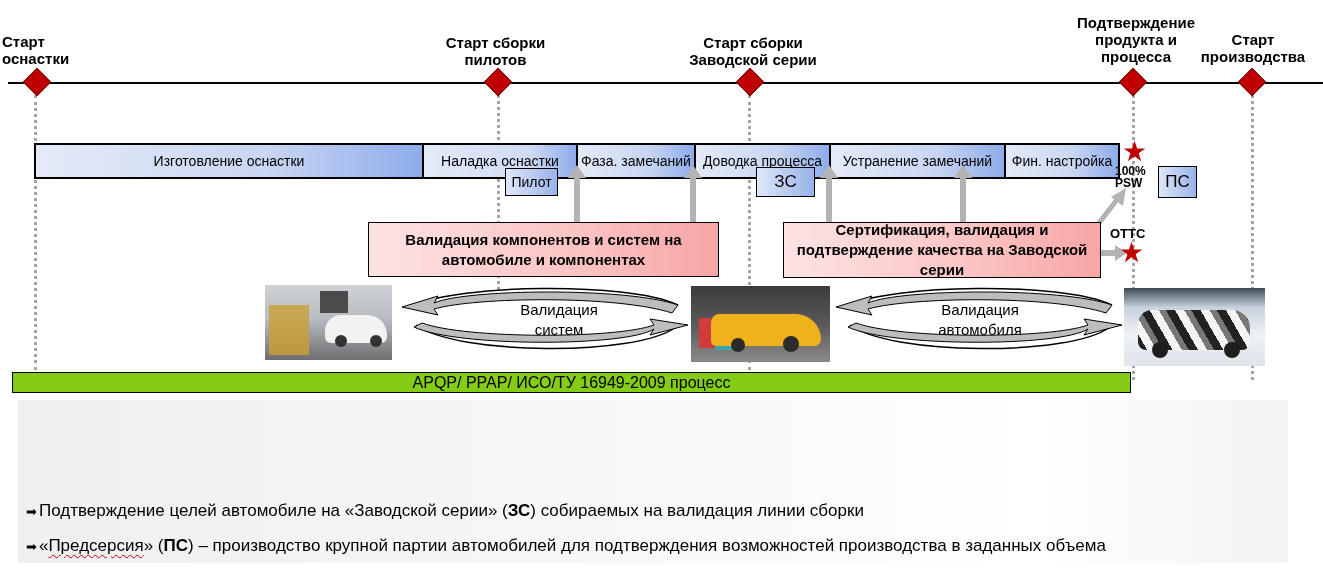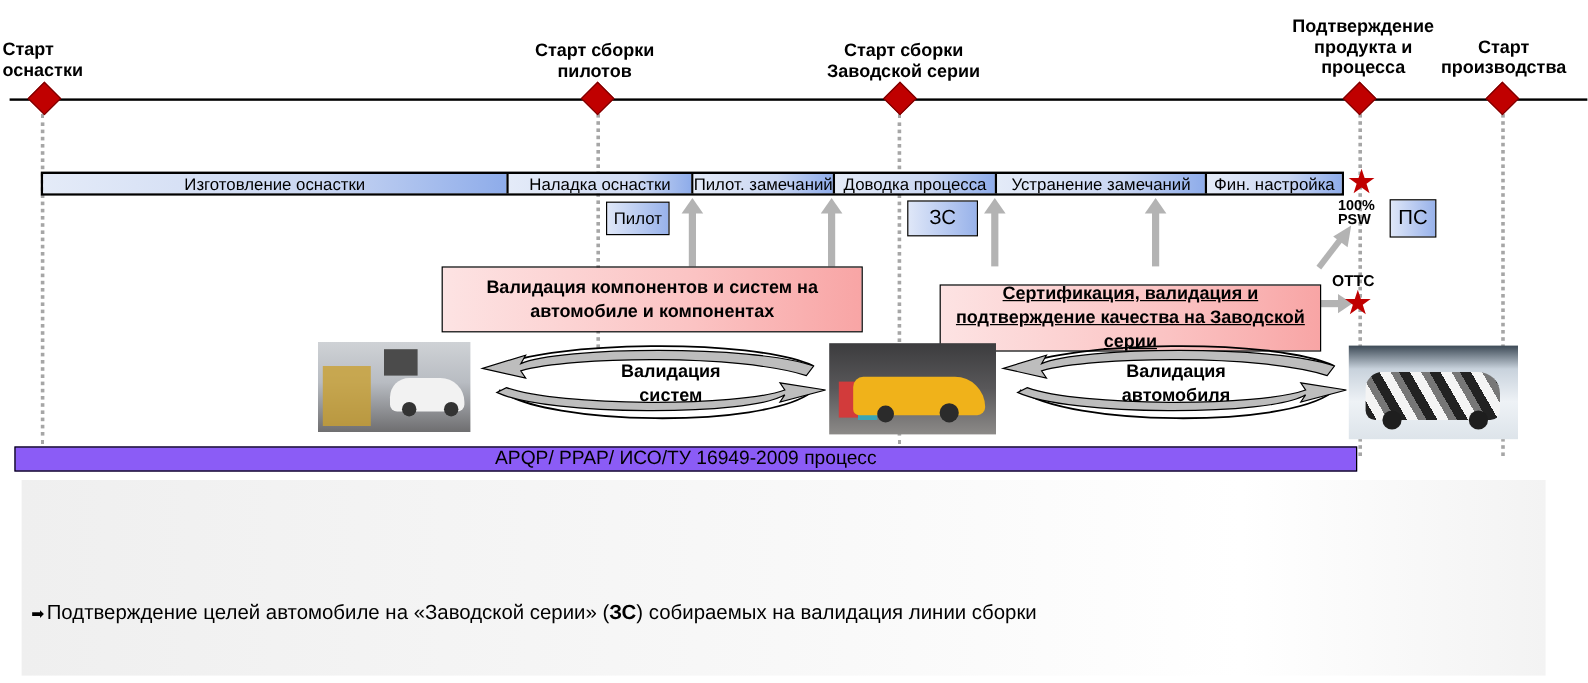--- a/index.html
+++ b/index.html
@@ -3,32 +3,32 @@
 <meta charset="utf-8">
 <style>
   * { box-sizing: border-box; margin: 0; padding: 0; }
   html, body { width: 1323px; height: 569px; background: #ffffff; overflow: hidden; }
   body { position: relative; font-family: "Liberation Sans", sans-serif; color: #000; }
   .abs { position: absolute; }
   .ms-label { position: absolute; font-weight: bold; font-size: 15px; line-height: 17px; text-align: center; white-space: nowrap; }
   .timeline-line { position: absolute; left: 8px; top: 82px; width: 1315px; height: 2px; background: #000; }
   .diamond { position: absolute; width: 20px; height: 20px; background: #c00000; border: 1px solid #7a0000; transform: rotate(45deg); }
   .vline { position: absolute; width: 0; border-left: 3px dotted #a6a6a6; }
-  .phase-bar { position: absolute; top: 143px; height: 20px; border: 2px solid #000; display: flex; justify-content: center; }
+  .phase-bar { position: absolute; top: 143px; height: 36px; border: 2px solid #000; display: flex; justify-content: center; }
   .phase { height: 100%; border-right: 2px solid #000; font-size: 14px; line-height: 16px; display: flex; align-items: center; justify-content: center; white-space: nowrap; overflow: hidden;
            background: linear-gradient(to right, #e4ebf8 0%, #c9d6f2 60%, #8eacea 100%); }
   .phase:last-child { border-right: none; }
   .tag-box { position: absolute; border: 1.5px solid #000; background: linear-gradient(to right, #dfe7f8, #98b2ea); display: flex; align-items: center; justify-content: center; }
   .arrow-up { position: absolute; width: 6px; background: #b3b3b3; }
   .arrow-up::before { content: ""; position: absolute; left: -6px; top: -12px; border-left: 9px solid transparent; border-right: 9px solid transparent; border-bottom: 13px solid #b3b3b3; }
   .valbox { position: absolute; border: 1.5px solid #000; background: linear-gradient(to right, #fde3e3 0%, #fbc3c3 60%, #f8a5a5 100%);
             font-weight: bold; font-size: 15px; line-height: 20px; text-align: center; display: flex; align-items: center; justify-content: center; }
   .photo { position: absolute; overflow: hidden; }
-  .cycle-label { position: absolute; font-weight: bold; font-size: 15px; line-height: 20px; text-align: center; }
-  .apqp { position: absolute; left: 12px; top: 372px; width: 1119px; height: 21px; border: 1.5px solid #000; background: #8b5cf6; font-size: 16px; line-height: 19px; text-align: center; }
+  .cycle-label { position: absolute; font-weight: normal; font-size: 15px; line-height: 20px; text-align: center; }
+  .apqp { position: absolute; left: 12px; top: 372px; width: 1119px; height: 21px; border: 1.5px solid #000; background: #84cc16; font-size: 16px; line-height: 19px; text-align: center; }
   .notes { position: absolute; left: 18px; top: 400px; width: 1270px; height: 163px; background: linear-gradient(to right, #efefef 0%, #f8f8f8 50%, #ffffff 80%, #f3f3f3 100%); }
   .note { position: absolute; left: 8px; font-size: 17px; line-height: 23px; }
   .note .bullet { font-size: 13px; margin-right: 2px; }
   .squiggle { text-decoration: underline wavy #c00000; text-decoration-thickness: 1px; text-underline-offset: 3px; }
   .star { position: absolute; color: #c00000; font-size: 28px; line-height: 28px; }
   .small-bold { position: absolute; font-weight: bold; font-size: 12px; line-height: 12px; text-align: left; }
 </style>
 </head>
 <body>
 
@@ -54,21 +54,21 @@
 
 <div class="diamond" style="left:27px;top:72px;"></div>
 <div class="diamond" style="left:488px;top:72px;"></div>
 <div class="diamond" style="left:740px;top:72px;"></div>
 <div class="diamond" style="left:1123px;top:72px;"></div>
 <div class="diamond" style="left:1242px;top:72px;"></div>
 
 <div class="phase-bar" style="left:34px;width:1086px;">
   <div class="phase" style="width:388px;">Изготовление оснастки</div>
   <div class="phase" style="width:154px;background:linear-gradient(to right,#e4ebf8,#cfdaf3 70%,#8eacea);">Наладка оснастки</div>
-  <div class="phase" style="width:118px;">Пилот. замечаний</div>
+  <div class="phase" style="width:118px;">Фаза. замечаний</div>
   <div class="phase" style="width:135px;">Доводка процесса</div>
   <div class="phase" style="width:175px;">Устранение замечаний</div>
   <div class="phase" style="width:112px;">Фин. настройка</div>
 </div>
 
 <div class="tag-box" style="left:505px;top:168px;width:53px;height:28px;font-size:14px;">Пилот</div>
 <div class="tag-box" style="left:756px;top:167px;width:59px;height:30px;font-size:17px;">ЗС</div>
 <div class="tag-box" style="left:1158px;top:166px;width:39px;height:32px;font-size:17px;">ПС</div>
 
 <div class="arrow-up" style="left:574px;top:177px;height:45px;"></div>
@@ -83,21 +83,21 @@
   <polygon points="32,68 20,60 20,76" fill="#b3b3b3"></polygon>
 </svg>
 
 <div class="star" style="left:1122px;top:138px;">★</div>
 <div class="small-bold" style="left:1115px;top:165px;width:40px;white-space:pre-line;">100%
 PSW</div>
 <div class="small-bold" style="left:1110px;top:228px;width:44px;font-size:13px;">ОТТС</div>
 <div class="star" style="left:1119px;top:239px;">★</div>
 
 <div class="valbox" style="left:368px;top:222px;width:351px;height:55px;padding:0 17px;">Валидация компонентов и систем на автомобиле и компонентах</div>
-<div class="valbox" style="left:783px;top:237px;width:318px;height:56px;padding:0 10px;text-decoration:underline;">Сертификация, валидация и подтверждение качества на Заводской серии</div>
+<div class="valbox" style="left:783px;top:222px;width:318px;height:56px;padding:0 10px;">Сертификация, валидация и подтверждение качества на Заводской серии</div>
 
 <div class="photo" style="left:265px;top:285px;width:127px;height:75px;background:linear-gradient(to bottom,#cfd2d6 0%,#b8bcc2 45%,#6e6e70 100%);" title="Стенд испытаний автомобиля">
   <div class="abs" style="left:4px;top:20px;width:40px;height:50px;background:#c9a032;opacity:.8;"></div>
   <div class="abs" style="left:55px;top:6px;width:28px;height:22px;background:#4b4b4b;"></div>
   <div class="abs" style="left:60px;top:30px;width:62px;height:28px;background:#f2f2f2;border-radius:16px 20px 6px 6px;"></div>
   <div class="abs" style="left:70px;top:50px;width:12px;height:12px;background:#333;border-radius:50%;"></div>
   <div class="abs" style="left:105px;top:50px;width:12px;height:12px;background:#333;border-radius:50%;"></div>
 </div>
 <div class="photo" style="left:691px;top:286px;width:139px;height:76px;background:linear-gradient(to bottom,#3c3c3e 0%,#59585a 50%,#8c8a88 100%);" title="Краш-тест желтого автомобиля">
   <div class="abs" style="left:8px;top:32px;width:18px;height:30px;background:#d23b3b;"></div>
@@ -129,13 +129,16 @@
 </svg>
 <div class="cycle-label" style="left:915px;top:300px;width:130px;white-space:pre-line;">Валидация
 автомобиля</div>
 
 <div class="apqp">APQP/ PPAP/ ИСО/ТУ 16949-2009 процесс</div>
 
 <div class="notes">
   <div class="note" style="top:99px;">
     <span class="bullet">➡</span><span>Подтверждение целей автомобиле на «Заводской серии» (</span><b>ЗС</b><span>) собираемых на валидация линии сборки</span>
   </div>
+  <div class="note" style="top:134px;">
+    <span class="bullet">➡</span><span>«</span><span class="squiggle">Предсерсия</span><span>» (</span><b>ПС</b><span>) – производство крупной партии автомобилей для подтверждения возможностей производства в заданных объема</span>
+  </div>
 </div>
 
 </body></html>

